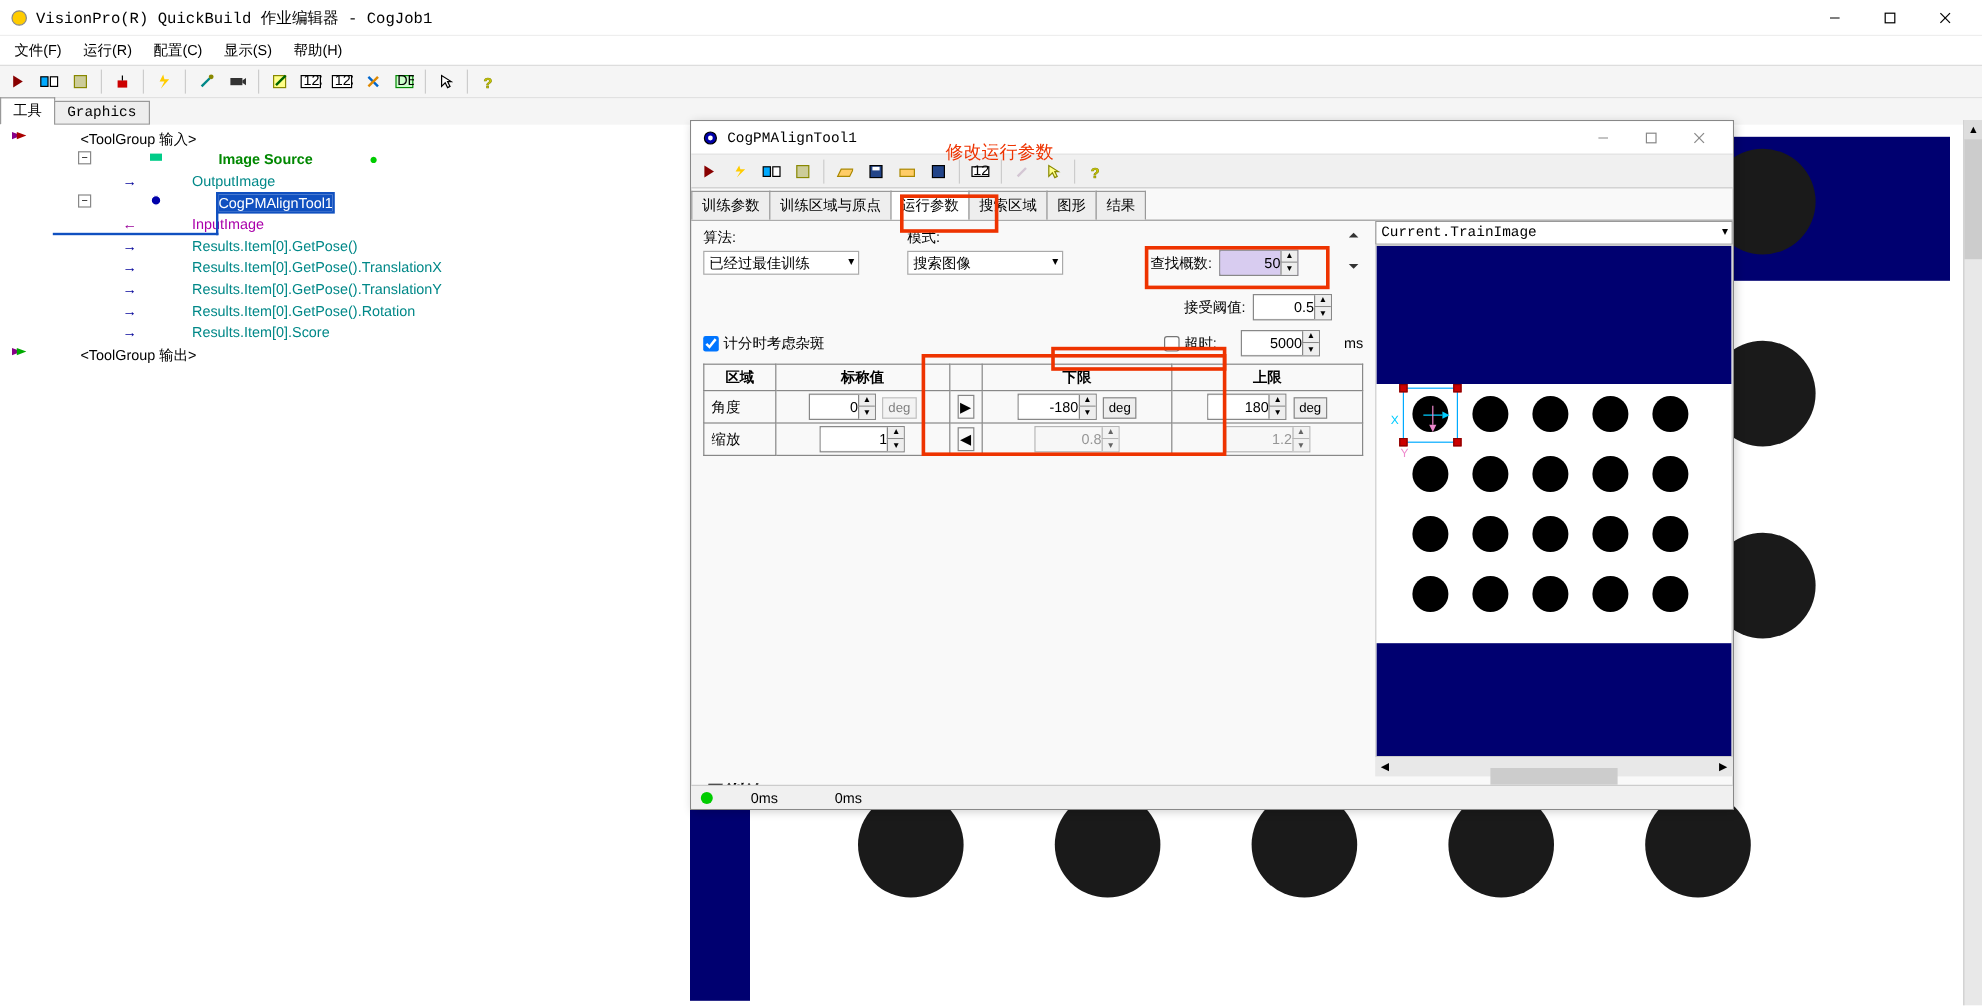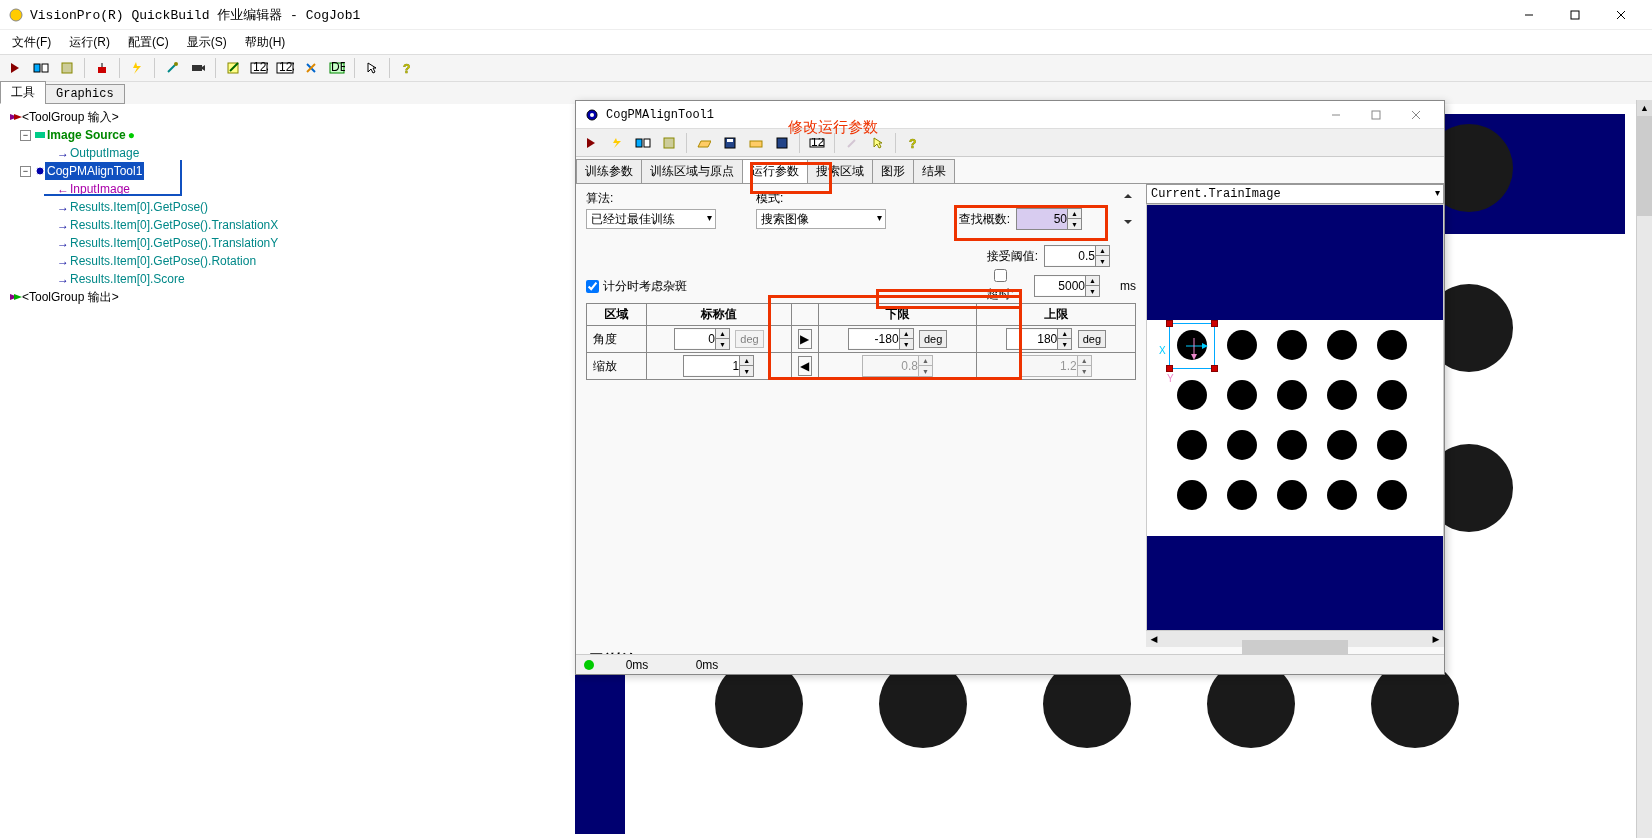--- a/index.html
+++ b/index.html
@@ -17,21 +17,21 @@
     .toolbar-main { height: 28px; display: flex; align-items: center; padding: 0 4px; gap: 4px; background: #f5f5f5; border-top: 1px solid #ddd; border-bottom: 1px solid #ddd; }
     .tb-btn { width: 22px; height: 22px; display: flex; align-items: center; justify-content: center; cursor: pointer; border: 1px solid transparent; }
     .tb-sep { width: 1px; height: 20px; background: #ccc; margin: 0 2px; }
     
     .tabs-row { height: 22px; display: flex; align-items: flex-end; background: #f5f5f5; }
     .tab { padding: 2px 10px; border: 1px solid #999; background: #eee; margin-right: -1px; cursor: pointer; font-family: "Courier New", monospace; }
     .tab.active { background: #fff; border-bottom-color: #fff; }
     
     .content-row { display: flex; height: calc(838px - 104px); }
     .tree-panel { width: 575px; background: #fff; overflow: auto; padding: 4px; }
-    .tree-node { display: flex; align-items: center; height: 18px; padding-left: 4px; font-family: "Courier New", monospace; font-size: 12px; white-space: nowrap; }
+    .tree-node { display: flex; align-items: flex-start; height: 18px; padding-left: 4px; font-family: "Courier New", monospace; font-size: 12px; white-space: nowrap; gap: 45px; }
     .tree-indent { display: inline-block; }
     .tree-toggle { width: 11px; height: 11px; border: 1px solid #888; display: inline-flex; align-items: center; justify-content: center; font-size: 9px; margin-right: 2px; cursor: pointer; line-height: 1; }
     .arrow-icon { width: 14px; display: inline-flex; justify-content: center; }
     .arrow-right { color: #009; font-weight: bold; }
     .arrow-left { color: #909; font-weight: bold; }
     .selected-node { background: #1050c0; color: #fff; outline: 2px solid #1050c0; }
     
     .right-canvas { flex: 1; background: #fff; position: relative; overflow: hidden; }
     .big-blue { background: #000070; }
     
@@ -460,21 +460,21 @@
             </div>
         </div>
         <span style="width:20px;"></span>
       </div>
 
       <div class="form-row" style="gap:20px;">
         <label style="display:flex; align-items:center; gap:4px;">
           <input type="checkbox" checked="" style="">
           <span>计分时考虑杂斑</span>
         </label>
-        <label style="display:flex; align-items:center; gap:4px; margin-left:auto;flex-direction:column;">
+        <label style="display:flex; align-items:center; gap:4px; margin-left:auto;">
           <input type="checkbox" style="">
           <span>超时:</span>
         </label>
         <div class="num-input">
           <input type="text" value="5000" style="">
           <div class="spin">
               <div>▲</div>
               <div>▼</div>
             </div>
         </div>

